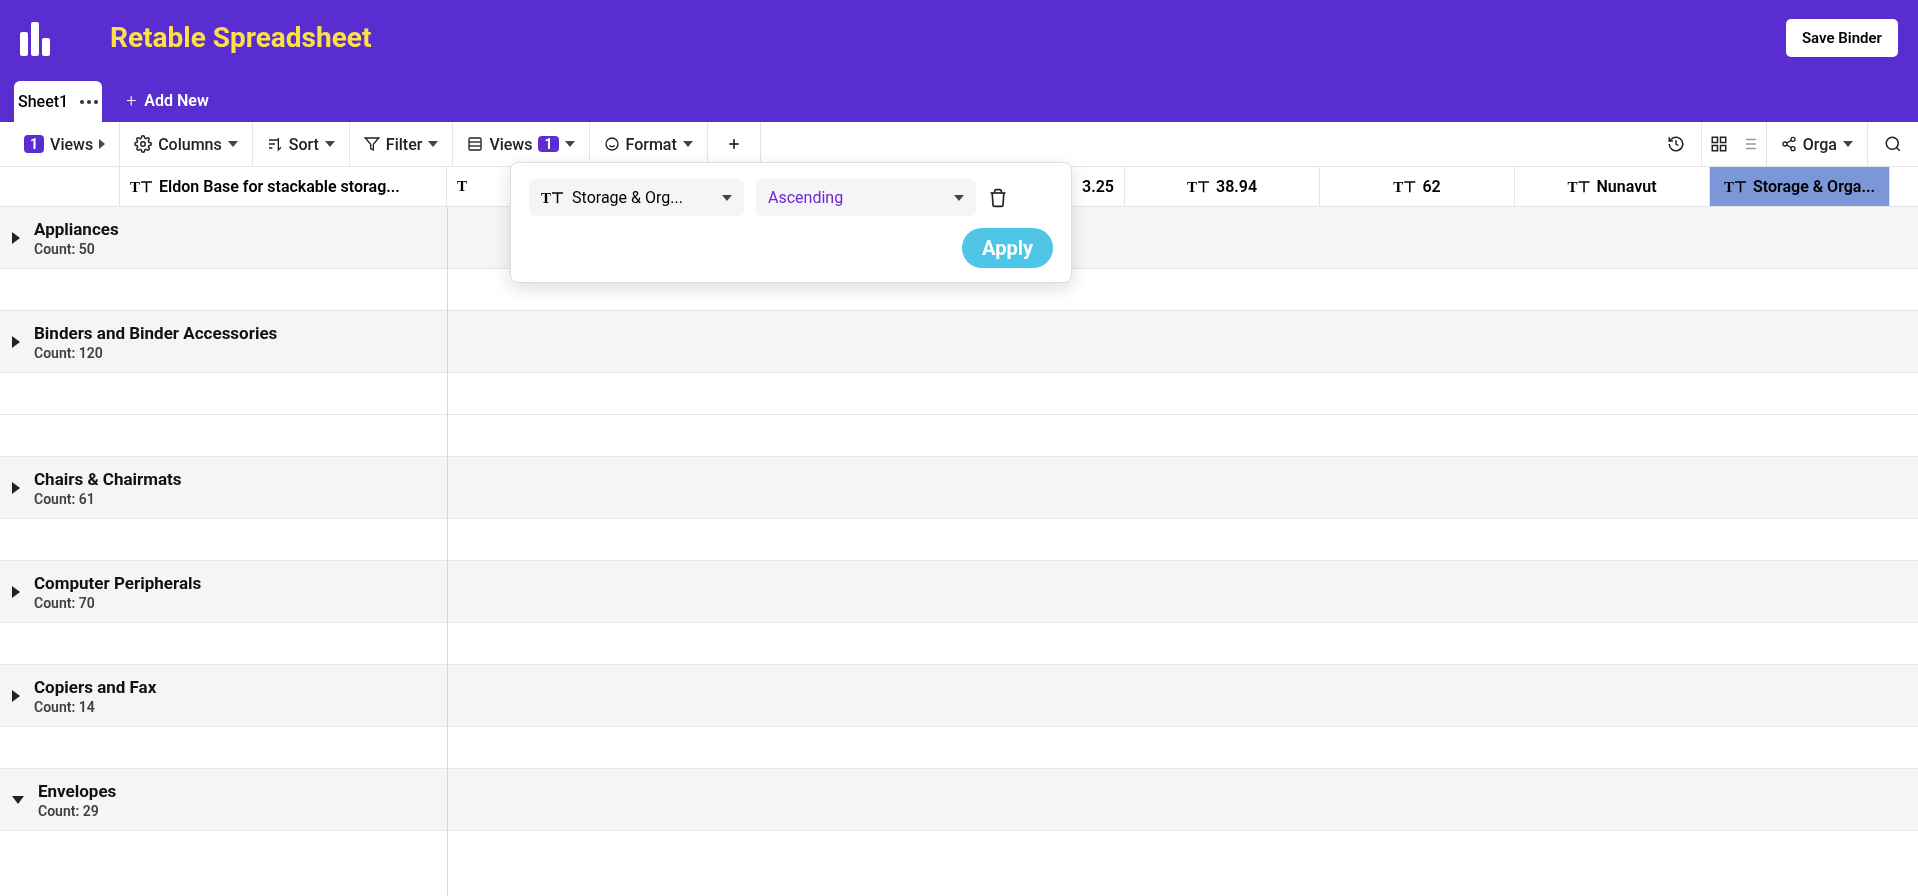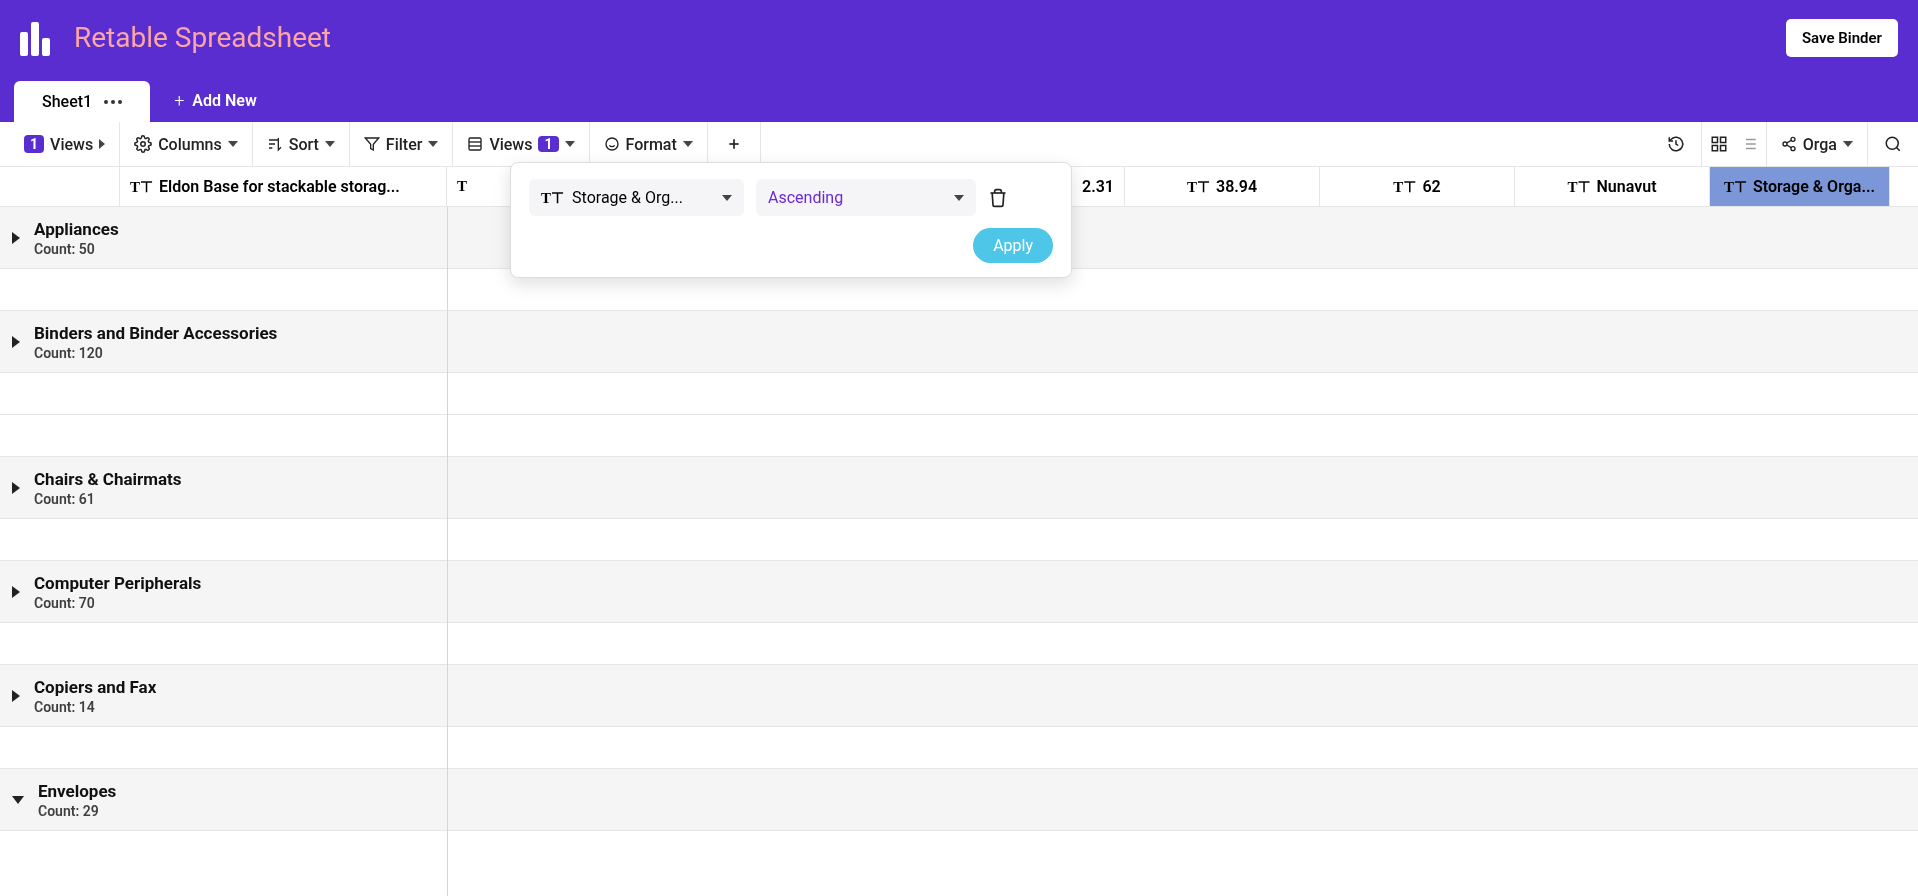--- a/index.html
+++ b/index.html
@@ -2,25 +2,25 @@
 <html><head>
 <meta charset="utf-8">
 <style>
 * { margin: 0; padding: 0; box-sizing: border-box; font-family: -apple-system, BlinkMacSystemFont, 'Segoe UI', Roboto, Helvetica, Arial, sans-serif; }
 body { background: #fff; overflow: hidden; width: 1918px; height: 896px; }
 
 .header { background: #5a2dd1; height: 75px; display: flex; align-items: center; padding: 0 20px; justify-content: space-between; }
 .header-left { display: flex; align-items: center; gap: 18px; }
 .logo { width: 36px; height: 36px; display: flex; align-items: flex-end; gap: 3px; }
 .logo-bar { background: #fff; width: 8px; border-radius: 2px; }
-.app-title { color: #fca5a5; font-size: 28px; font-weight: 400; }
+.app-title { color: #fde047; font-size: 28px; font-weight: 700; margin-left: 36px; }
 .save-btn { background: #fff; color: #000; border: none; padding: 10px 16px; border-radius: 5px; font-size: 15px; font-weight: 600; cursor: pointer; }
 
 .tabs-row { background: #5a2dd1; height: 47px; display: flex; align-items: flex-end; padding: 0 14px; gap: 20px; }
-.tab { background: #fff; padding: 11px 28px; border-radius: 6px 6px 0 0; display: flex; align-items: center; gap: 12px; font-size: 16px; font-weight: 500; }
+.tab { background: #fff; padding: 11px 4px; border-radius: 6px 6px 0 0; display: flex; align-items: center; gap: 12px; font-size: 16px; font-weight: 500; }
 .tab-dots { display: flex; gap: 3px; }
 .tab-dot { width: 4px; height: 4px; background: #333; border-radius: 50%; }
 .add-new { color: #fff; display: flex; align-items: center; gap: 8px; padding: 11px 4px; font-size: 16px; font-weight: 600; cursor: pointer; }
 .plus-icon { font-size: 18px; font-weight: 300; }
 
 .toolbar { height: 45px; border-bottom: 1px solid #e5e5e5; display: flex; align-items: center; padding: 0 0 0 10px; justify-content: space-between; }
 .toolbar-left { display: flex; align-items: center; height: 100%; }
 .toolbar-right { display: flex; align-items: center; height: 100%; }
 .toolbar-item { display: flex; align-items: center; gap: 6px; padding: 0 14px; height: 100%; border-right: 1px solid #e5e5e5; cursor: pointer; font-size: 16px; font-weight: 500; color: #222; }
 .toolbar-item.no-border { border-right: none; }
@@ -38,21 +38,21 @@
 .tt-icon { font-family: serif; font-weight: 700; font-size: 15px; }
 
 .group-popup { position: absolute; top: 162px; left: 510px; background: #fff; border: 1px solid #ddd; border-radius: 8px; box-shadow: 0 6px 18px rgba(0,0,0,0.13); padding: 16px 18px 14px 18px; width: 562px; z-index: 50; }
 .popup-row { display: flex; align-items: center; gap: 12px; margin-bottom: 12px; }
 .popup-select { display: flex; align-items: center; gap: 8px; background: #f5f5f7; border-radius: 6px; padding: 9px 12px; font-size: 16px; cursor: pointer; }
 .popup-select-1 { width: 215px; justify-content: space-between; }
 .popup-select-2 { width: 220px; justify-content: space-between; }
 .popup-select-inner { display: flex; align-items: center; gap: 8px; overflow: hidden; white-space: nowrap; }
 .delete-icon { cursor: pointer; width: 20px; height: 20px; }
 .apply-row { display: flex; justify-content: flex-end; }
-.apply-btn { background: #4dc6e8; color: #fff; border: none; padding: 8px 20px; border-radius: 20px; font-size: 16px; font-weight: 400; cursor: pointer; }
+.apply-btn { background: #4dc6e8; color: #fff; border: none; padding: 8px 20px; border-radius: 20px; font-size: 20px; font-weight: 700; cursor: pointer; }
 
 .groups-container { height: calc(896px - 75px - 47px - 45px - 40px); overflow-y: auto; }
 .group-block { }
 .group-header { background: #f5f5f5; height: 62px; display: flex; align-items: center; padding: 0 12px; border-bottom: 1px solid #e5e5e5; }
 .group-toggle { width: 0; height: 0; border-top: 6px solid transparent; border-bottom: 6px solid transparent; border-left: 8px solid #222; margin-right: 14px; cursor: pointer; }
 .group-toggle.down { border-left: 6px solid transparent; border-right: 6px solid transparent; border-top: 8px solid #222; border-bottom: none; width: 0; height: 0; }
 .group-text { display: flex; flex-direction: column; gap: 2px; }
 .group-name { font-size: 17px; font-weight: 700; color: #111; }
 .group-count { font-size: 14px; font-weight: 600; color: #404040; }
 .group-spacer { height: 42px; background: #fff; border-bottom: 1px solid #e5e5e5; }
@@ -194,21 +194,21 @@
   <div class="col-first"></div>
   <div class="col col-wide">
     <span class="tt-icon">T⊤</span>
     <span>Eldon Base for stackable storag...</span>
   </div>
   <div class="col" style="width:73px">
     <span class="tt-icon">T</span>
   </div>
   <div class="col col-std" style="width:540px;border-right:none"></div>
   <div class="col col-std" style="width:65px;justify-content:flex-end;border-left:1px solid #e5e5e5">
-    <span>2.31</span>
+    <span>3.25</span>
   </div>
   <div class="col col-std">
     <span class="tt-icon">T⊤</span>
     <span>38.94</span>
   </div>
   <div class="col col-std">
     <span class="tt-icon">T⊤</span>
     <span>62</span>
   </div>
   <div class="col col-std">

